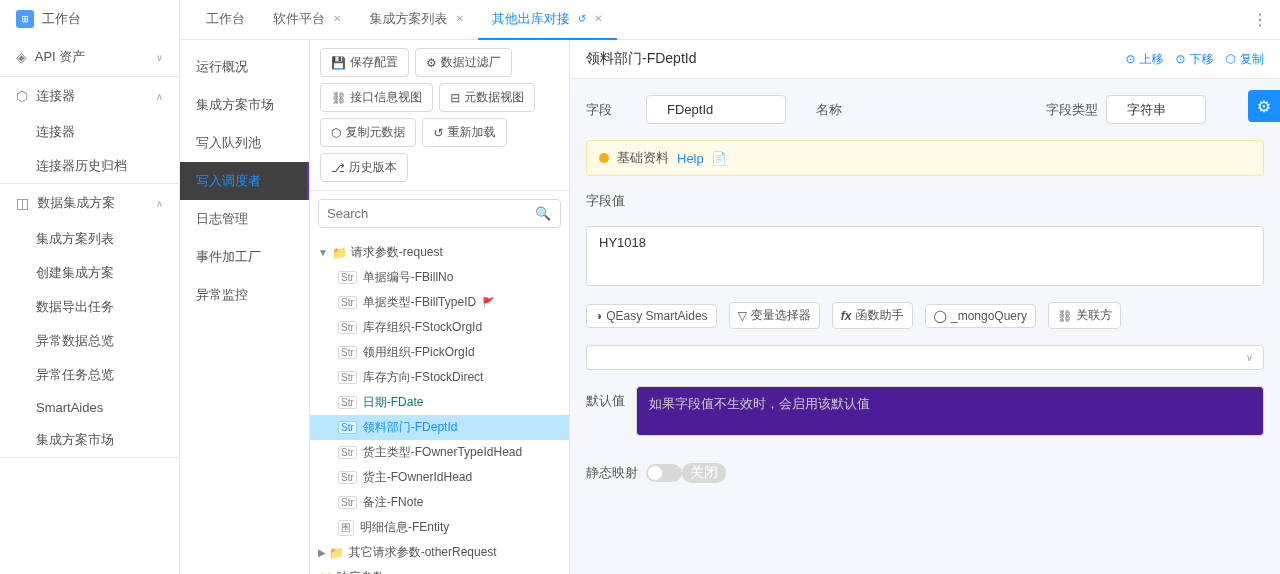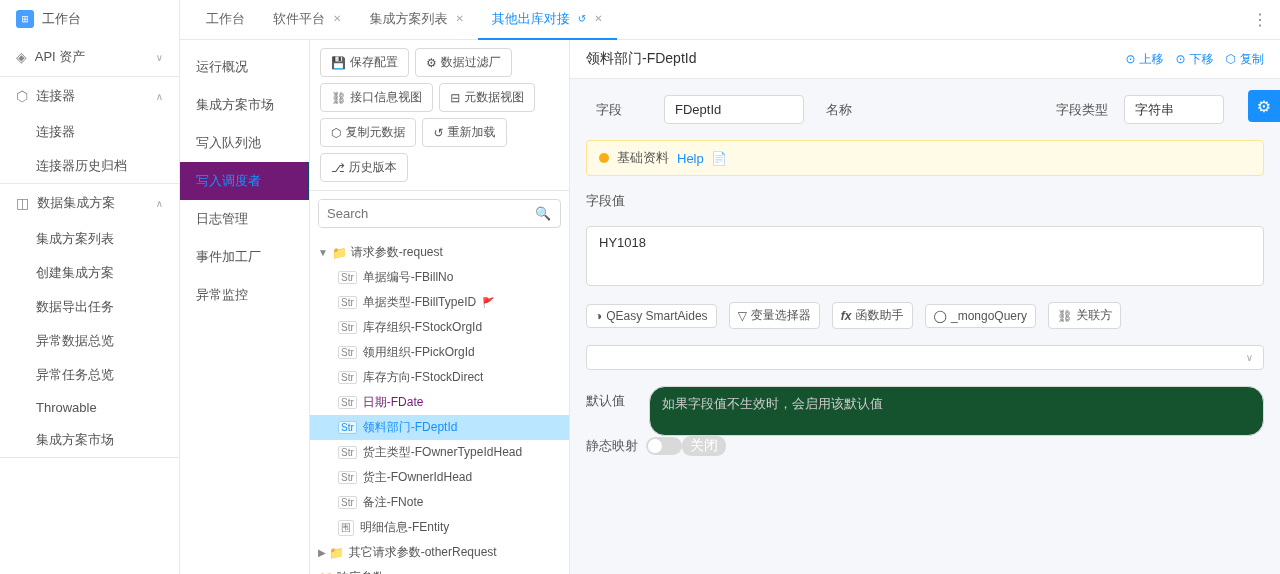--- a/index.html
+++ b/index.html
@@ -58,44 +58,44 @@
     .right-panel { flex: 1; background: #f5f7fa; display: flex; flex-direction: column; overflow: hidden; position: relative; }
     .right-panel-header { display: flex; align-items: center; justify-content: space-between; padding: 10px 16px; background: #fff; border-bottom: 1px solid #e8e8e8; }
     .right-panel-title { font-size: 14px; font-weight: 500; color: #333; }
     .right-panel-actions { display: flex; align-items: center; gap: 12px; }
     .action-btn { display: flex; align-items: center; gap: 4px; cursor: pointer; font-size: 12px; color: #555; }
     .action-btn.copy { color: #1890ff; }
 
     
     .form-area { padding: 16px; flex: 1; overflow-y: auto; }
     .form-row { display: flex; align-items: center; gap: 12px; margin-bottom: 16px; }
-    .form-field { display: flex; align-items: center; gap: 8px; flex: 1; margin-left: 10px; }
+    .form-field { display: flex; align-items: center; gap: 0; flex: 1; }
     .form-label { font-size: 13px; color: #555; white-space: nowrap; min-width: 60px; }
-    .form-input { flex: 1; border: 1px solid #d9d9d9; border-radius: 4px; padding: 6px 10px; font-size: 13px; color: #333; outline: none; background: #fff; }
+    .form-input { flex: 1; border: 1px solid #d9d9d9; border-radius: 4px; padding: 6px 20px; font-size: 13px; color: #333; outline: none; background: #fff; }
 
     .desc-area { margin-bottom: 16px; }
     .desc-content { display: flex; align-items: center; gap: 8px; padding: 8px 12px; background: #fffbe6; border: 1px solid #ffe58f; border-radius: 4px; font-size: 13px; color: #555; }
     .desc-dot { width: 10px; height: 10px; background: #faad14; border-radius: 50%; flex-shrink: 0; }
     .desc-link { color: #1890ff; cursor: pointer; text-decoration: none; }
     .desc-doc-icon { color: #aaa; cursor: pointer; }
 
     .value-area { margin-bottom: 16px; }
     .value-box { border: 1px solid #d9d9d9; border-radius: 4px; padding: 8px 12px; min-height: 60px; background: #fff; font-size: 13px; color: #333; }
 
     .tools-row { display: flex; align-items: center; gap: 12px; margin-bottom: 16px; flex-wrap: wrap; }
     .tool-btn { display: flex; align-items: center; gap: 4px; cursor: pointer; font-size: 12px; color: #555; padding: 4px 8px; border: 1px solid #d9d9d9; border-radius: 4px; background: #fff; }
     .tool-btn .tool-icon { font-size: 12px; }
 
     .select-row { margin-bottom: 16px; }
     .select-input { width: 100%; border: 1px solid #d9d9d9; border-radius: 4px; padding: 6px 10px; font-size: 13px; color: #999; background: #fff; display: flex; align-items: center; justify-content: space-between; cursor: pointer; }
     .select-input .chevron { color: #aaa; font-size: 10px; }
 
-    .default-row { display: flex; align-items: flex-start; gap: 13px; margin-bottom: 0; }
+    .default-row { display: flex; align-items: flex-start; gap: 0; margin-bottom: 27px; }
     .default-label { font-size: 13px; color: #555; white-space: nowrap; min-width: 50px; padding-top: 6px; }
-    .default-input { flex: 1; border: 1px solid #d9d9d9; border-radius: 16px; padding: 8px 12px; font-size: 13px; color: #ccc; min-height: 50px; background: #14532d; }
+    .default-input { flex: 1; border: 1px solid #d9d9d9; border-radius: 4px; padding: 8px 12px; font-size: 13px; color: #ccc; min-height: 50px; background: #4c1d95; }
 
     .static-row { display: flex; align-items: center; gap: 8px; margin-bottom: 16px; }
     .static-label { font-size: 13px; color: #555; min-width: 50px; }
     .toggle { display: flex; align-items: center; cursor: pointer; }
     .toggle-track { width: 36px; height: 18px; background: #ccc; border-radius: 9px; position: relative; display: flex; align-items: center; }
     .toggle-track.off { background: #d9d9d9; }
     .toggle-knob { width: 14px; height: 14px; background: #fff; border-radius: 50%; position: absolute; left: 2px; transition: left 0.2s; }
     .toggle-label { margin-left: 6px; font-size: 12px; color: #999; }
 
     
@@ -156,21 +156,21 @@
       <div class="sidebar-sub-item">
         <span>数据导出任务</span>
       </div>
       <div class="sidebar-sub-item">
         <span>异常数据总览</span>
       </div>
       <div class="sidebar-sub-item">
         <span>异常任务总览</span>
       </div>
       <div class="sidebar-sub-item">
-        <span>Throwable</span>
+        <span>SmartAides</span>
       </div>
       <div class="sidebar-sub-item">
         <span>集成方案市场</span>
       </div>
     </div>
   </div>
 
   <div class="main-area">
 
     <div class="tab-bar">
@@ -200,21 +200,21 @@
       <div class="left-nav">
         <div class="left-nav-item">
           <span>运行概况</span>
         </div>
         <div class="left-nav-item">
           <span>集成方案市场</span>
         </div>
         <div class="left-nav-item">
           <span>写入队列池</span>
         </div>
-        <div class="left-nav-item active" style="color:#1890ff;border-right:2px solid #0c4a6e;background:#701a75;">
+        <div class="left-nav-item active" style="color:#1890ff;border-right:2px solid #6d28d9;background:#404040;">
           <span>写入调度者</span>
         </div>
         <div class="left-nav-item">
           <span>日志管理</span>
         </div>
         <div class="left-nav-item">
           <span>事件加工厂</span>
         </div>
         <div class="left-nav-item">
           <span>异常监控</span>
@@ -283,21 +283,21 @@
           <div class="tree-item" style="padding-left:28px;">
             <span class="type-badge" style="font-size:10px;color:#888;border:1px solid #d9d9d9;border-radius:2px;padding:0 2px;">Str</span>
             <span style="font-size:12px;color:#555;">领用组织-FPickOrgId</span>
           </div>
           <div class="tree-item" style="padding-left:28px;">
             <span class="type-badge" style="font-size:10px;color:#888;border:1px solid #d9d9d9;border-radius:2px;padding:0 2px;">Str</span>
             <span style="font-size:12px;color:#555;">库存方向-FStockDirect</span>
           </div>
           <div class="tree-item" style="padding-left:28px;">
             <span class="type-badge" style="font-size:10px;color:#888;border:1px solid #d9d9d9;border-radius:2px;padding:0 2px;">Str</span>
-            <span style="font-size:12px;color:#701a75;">日期-FDate</span>
+            <span style="font-size:12px;color:#0f766e;">日期-FDate</span>
           </div>
           <div class="tree-item selected" style="padding-left:28px;background:#bae7ff;">
             <span class="type-badge" style="font-size:10px;color:#1890ff;border:1px solid #91d5ff;border-radius:2px;padding:0 2px;background:#e6f7ff;">Str</span>
             <span style="font-size:12px;color:#1890ff;font-weight:500;">领料部门-FDeptId</span>
           </div>
           <div class="tree-item" style="padding-left:28px;">
             <span class="type-badge" style="font-size:10px;color:#888;border:1px solid #d9d9d9;border-radius:2px;padding:0 2px;">Str</span>
             <span style="font-size:12px;color:#555;">货主类型<br style="display:none">-FOwnerTypeIdHead</span>
           </div>
           <div class="tree-item" style="padding-left:28px;">

